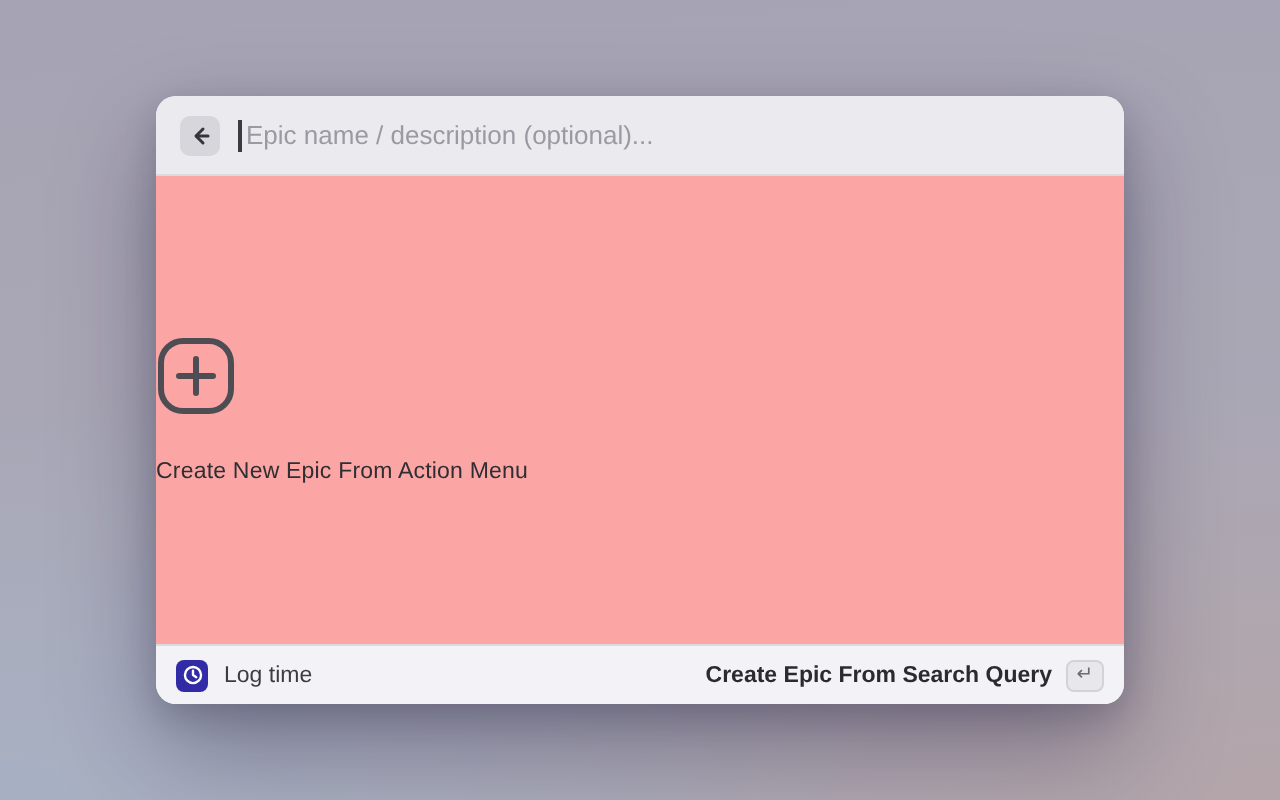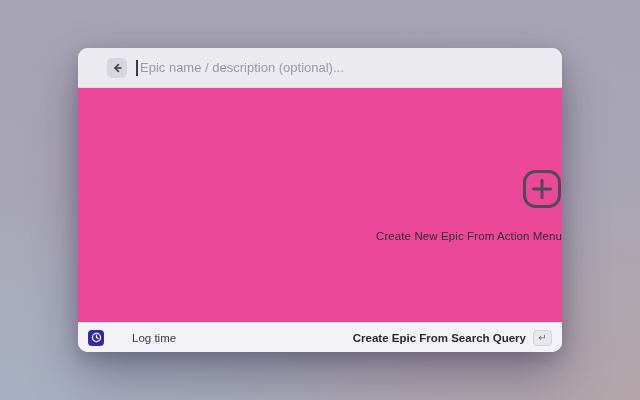--- a/index.html
+++ b/index.html
@@ -28,21 +28,21 @@
     display: flex; flex-direction: column;
     overflow: hidden;
   }
 
   
   .dialog-header {
     height: 40px; flex: 0 0 40px;
     background: #ebeaef;
     border-bottom: 1px solid #dbdae1;
     display: flex; align-items: center;
-    padding: 0 29px; gap: 9px;
+    padding: 0 12px; gap: 9px;
   }
   .back-btn {
     width: 20px; height: 20px;
     border: none; border-radius: 5px;
     background: #d7d6dc;
     display: flex; align-items: center; justify-content: center;
     cursor: pointer; flex: 0 0 auto; padding: 0;
   }
   .back-btn svg { display: block; }
   .input-wrap { position: relative; flex: 1; display: flex; align-items: center; }
@@ -59,23 +59,23 @@
     font-family: "Liberation Sans", sans-serif;
     font-size: 13px;
     color: #2f2f35;
     padding-left: 4px;
   }
   .epic-input::placeholder { color: #9b9aa3; opacity: 1; }
 
   
   .dialog-body {
     flex: 1;
-    background: #ec4899;
+    background: #fca5a5;
     display: flex; flex-direction: column;
-    align-items: flex-end; justify-content: center;
+    align-items: flex-start; justify-content: center;
   }
   .empty-icon { margin-bottom: 17px; }
   .empty-label {
     font-size: 11.5px;
     color: #2e2e33;
     letter-spacing: 0.1px;
   }
 
   
   .dialog-footer {
@@ -88,21 +88,21 @@
   .footer-left {
     display: flex; align-items: center; gap: 8px;
     cursor: pointer;
   }
   .clock-badge {
     width: 16px; height: 16px;
     border-radius: 4px;
     background: #312ba6;
     display: flex; align-items: center; justify-content: center;
   }
-  .log-time-label { font-size: 11.5px; color: #3c3c43; margin-left: 20px; }
+  .log-time-label { font-size: 11.5px; color: #3c3c43; }
   .footer-right {
     margin-left: auto;
     display: flex; align-items: center; gap: 7px;
     cursor: pointer;
   }
   .footer-right-label {
     font-size: 11.5px; font-weight: bold; color: #2a2a30; margin-left: 12px;
   }
   .enter-key {
     width: 19px; height: 16px;

